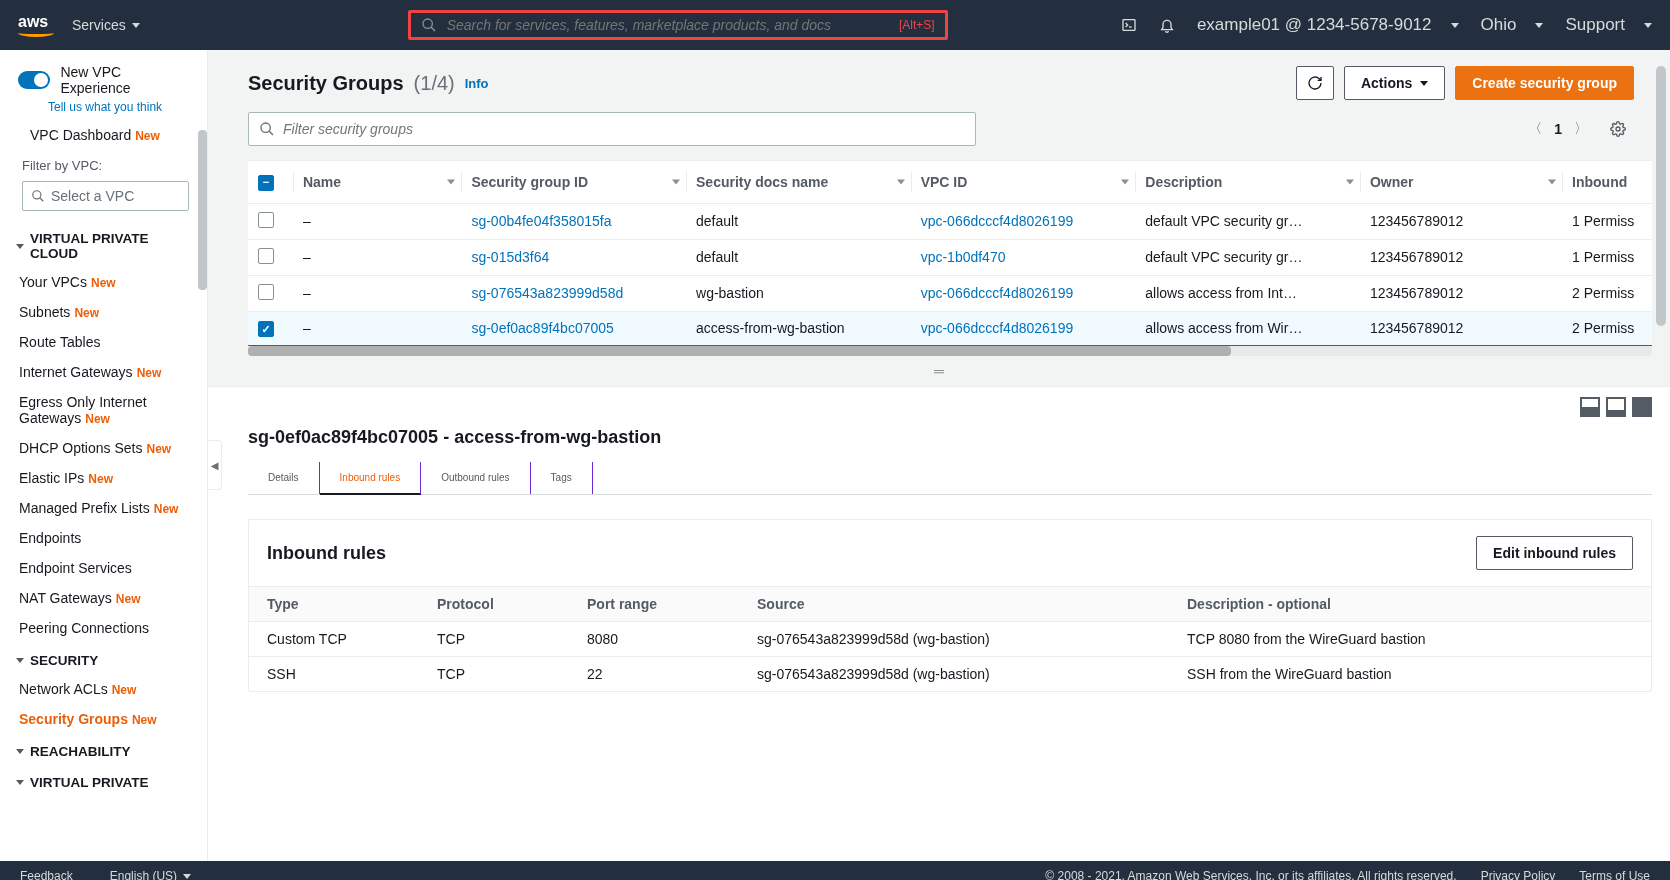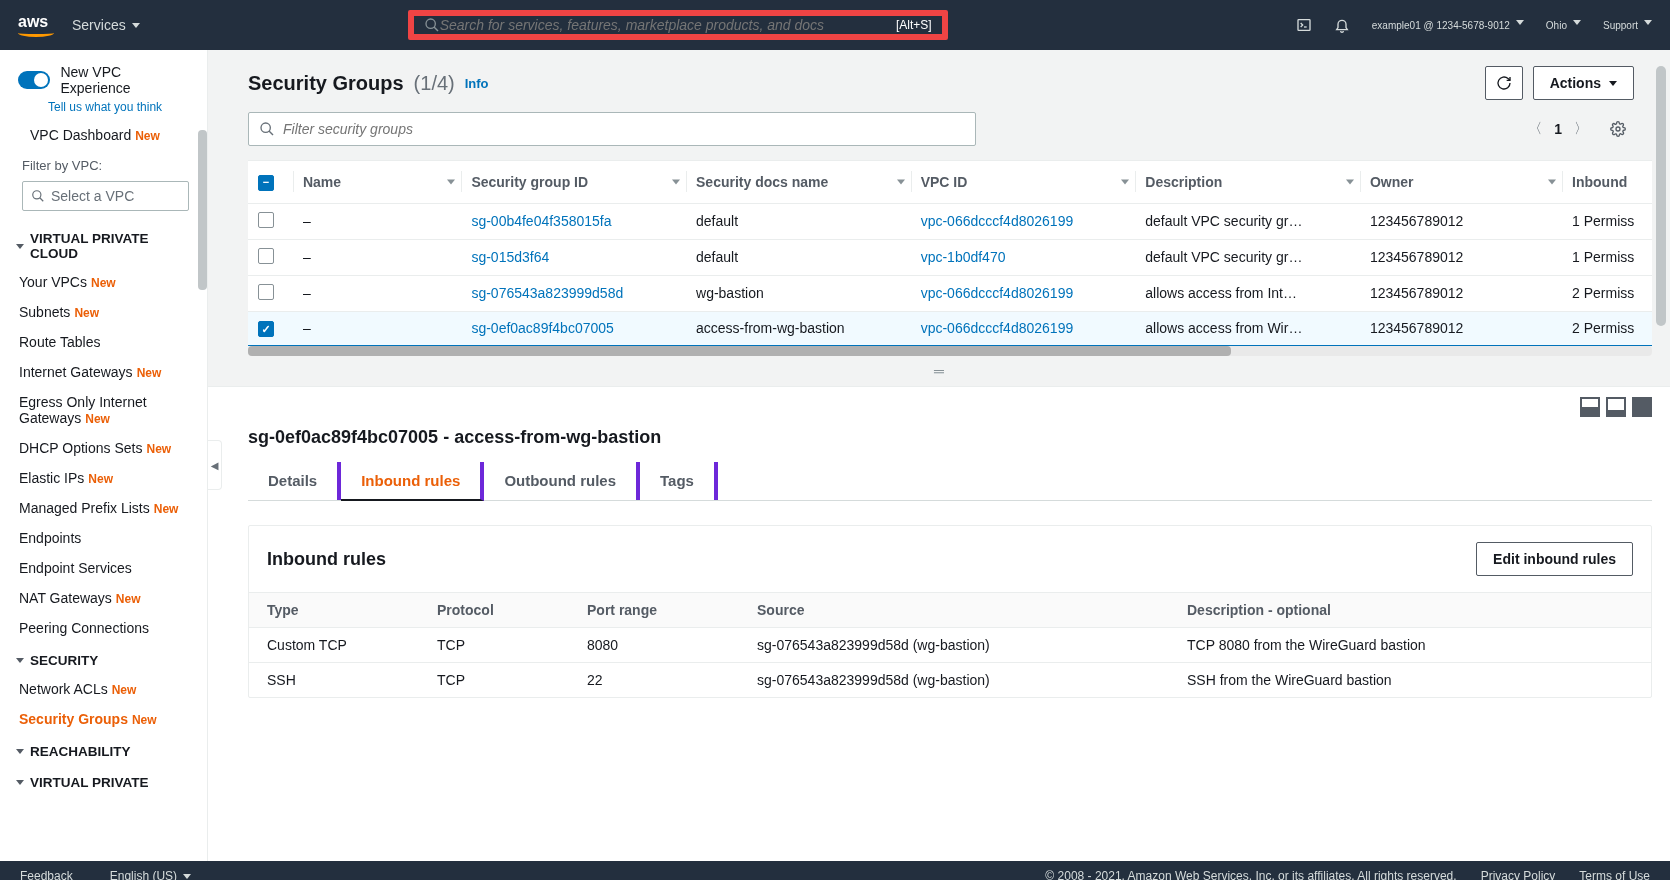--- a/index.html
+++ b/index.html
@@ -1,25 +1,25 @@
 <!DOCTYPE html>
 <html><head>
 <meta charset="utf-8">
 <style>
   * { box-sizing: border-box; margin: 0; padding: 0; }
   body { font-family: "Amazon Ember", "Helvetica Neue", Arial, sans-serif; font-size: 14px; color: #16191f; background: #fff; width: 1670px; height: 880px; overflow: hidden; }
   .topbar { height: 50px; background: #232f3e; color: #d5dbdb; display: flex; align-items: center; padding: 0 18px; gap: 18px; }
   .aws-logo { font-weight: bold; color: #fff; font-size: 16px; display: flex; align-items: center; gap: 2px; }
   .aws-logo .swoosh { display:block; width:36px; height:8px; border-bottom: 3px solid #ff9900; border-radius: 0 0 50% 50%; margin-top:-2px;}
   .services-btn { display: flex; align-items: center; gap: 6px; cursor: pointer; }
-  .searchbar { flex: 0 0 540px; margin-left: 250px; height: 30px; border: 6px solid #ef4444; border-radius: 2px; display: flex; align-items: center; padding: 0 10px; color: #879196; }
+  .searchbar { flex: 0 0 540px; margin-left: 250px; height: 30px; border: 3px solid #ef4444; border-radius: 2px; display: flex; align-items: center; padding: 0 10px; color: #879196; gap: 10px; }
   .searchbar input { background: transparent; border: none; outline: none; color: #d5dbdb; flex: 1; font-style: italic; font-size: 14px; }
-  .searchbar .shortcut { font-size: 12px; color: #ffffff; }
+  .searchbar .shortcut { font-size: 12px; color: #ef4444; }
   .top-right { margin-left: auto; display: flex; align-items: center; gap: 22px; }
-  .top-right .item { display: flex; align-items: flex-start; gap: 6px; cursor: pointer; font-size: 10px; }
+  .top-right .item { display: flex; align-items: center; gap: 19px; cursor: pointer; font-size: 17px; }
   .caret { width: 0; height: 0; border-left: 4px solid transparent; border-right: 4px solid transparent; border-top: 5px solid currentColor; }
   .body { display: flex; height: calc(100% - 39px - 30px); }
   .sidebar { width: 208px; border-right: 1px solid #eaeded; overflow-y: auto; background: #fff; position: relative; padding-bottom: 10px; }
   .sidebar-scroll { position:absolute; right:0; top:80px; width:9px; height:160px; background:#c1c6c8; border-radius:4px;}
   .toggle-row { padding: 14px 18px 6px; display: flex; align-items: center; gap: 10px; }
   .toggle { width: 34px; height: 18px; background: #0073bb; border-radius: 9px; position: relative; }
   .toggle .knob { width: 14px; height: 14px; background: #fff; border-radius: 50%; position: absolute; top: 2px; right: 2px; }
   .toggle-text { font-size: 14px; color: #16191f; }
   .toggle-sub { font-size: 12px; color: #0073bb; padding-left: 48px; margin-top: -2px; margin-bottom: 6px; cursor:pointer;}
   .side-item { padding: 7px 18px 7px 19px; font-size: 14px; color: #16191f; cursor: pointer; }
@@ -59,21 +59,21 @@
   .chk { width: 16px; height: 16px; border: 1px solid #879196; border-radius: 2px; display: inline-flex; align-items: center; justify-content: center; background: #fff; }
   .chk.chk-some, .chk.chk-on { background: #0073bb; border-color: #0073bb; color: #fff; font-size: 11px; font-weight:bold; line-height:1; }
   .hscroll { height:10px; background:#e9e9e9; margin:0 18px 0 40px; position:relative; border-radius:4px;}
   .hscroll .thumb { position:absolute; left:0; top:0; height:100%; width:70%; background:#b0b0b0; border-radius:4px;}
   .splitter { height: 30px; display:flex; align-items:center; justify-content:center; color:#879196;}
   .detail-panel { flex:1; background:#fff; border-top:1px solid #eaeded; padding: 0 18px 0 40px; overflow:auto;}
   .detail-actions { display:flex; justify-content:flex-end; gap:6px; padding:10px 0 4px; color:#545b64;}
   .detail-actions .sq { width:20px; height:20px; border:2px solid #545b64; display:inline-block; cursor:pointer;}
   .detail-title { font-size: 18px; font-weight: bold; padding: 6px 0 14px; }
   .tabs { display: flex; border-bottom: 1px solid #d5dbdb; }
-  .tab { padding: 10px 20px; font-size: 15px; font-weight: bold; color: #545b64; cursor: pointer; border-right:4px solid #6d28d9;}
+  .tab { padding: 10px 20px; font-size: 10px; font-weight: normal; color: #545b64; cursor: pointer; border-right:1px solid #6d28d9;}
   .tab.active { color: #eb5f07; border-bottom: 2px solid #16191f; margin-bottom:-1px;}
   .rules-box { margin-top: 24px; border: 1px solid #eaeded; border-radius: 2px; }
   .rules-hdr { display: flex; align-items: center; justify-content: space-between; padding: 16px 18px; }
   .rules-hdr h3 { font-size: 18px; }
   .rules-table table { width: 100%; border-collapse: collapse; }
   .rules-table th, .rules-table td { text-align: left; padding: 9px 18px; font-size: 14px; border-top:1px solid #eaeded;}
   .rules-table th { color: #545b64; font-weight: bold; background:#fafafa;}
   .footer { height: 30px; background: #232f3e; color: #d5dbdb; display: flex; align-items: center; padding: 0 20px; font-size: 12px; gap: 37px; }
   .footer .right { margin-left: auto; display: flex; gap: 24px; align-items: center; }
   .icon-svg { width:16px; height:16px; stroke:currentColor; fill:none; stroke-width:2;}
@@ -199,20 +199,21 @@
           <div class="btn icon-only">
               <svg class="icon-svg" viewBox="0 0 24 24">
                 <path d="M21 12a9 9 0 11-3-6.7L21 8"></path>
                 <polyline points="21 3 21 8 16 8"></polyline>
               </svg>
             </div>
           <div class="btn">
               <span>Actions</span>
               <span class="caret" style="border-top-color:#16191f"></span>
             </div>
+          <div class="btn primary">Create security group</div>
         </div>
       </div>
       <div class="filter-row">
         <div class="filter-input">
           <svg class="icon-svg" viewBox="0 0 24 24">
               <circle cx="10" cy="10" r="7"></circle>
               <line x1="21" y1="21" x2="15" y2="15"></line>
             </svg>
           <input placeholder="Filter security groups" style="">
         </div>

